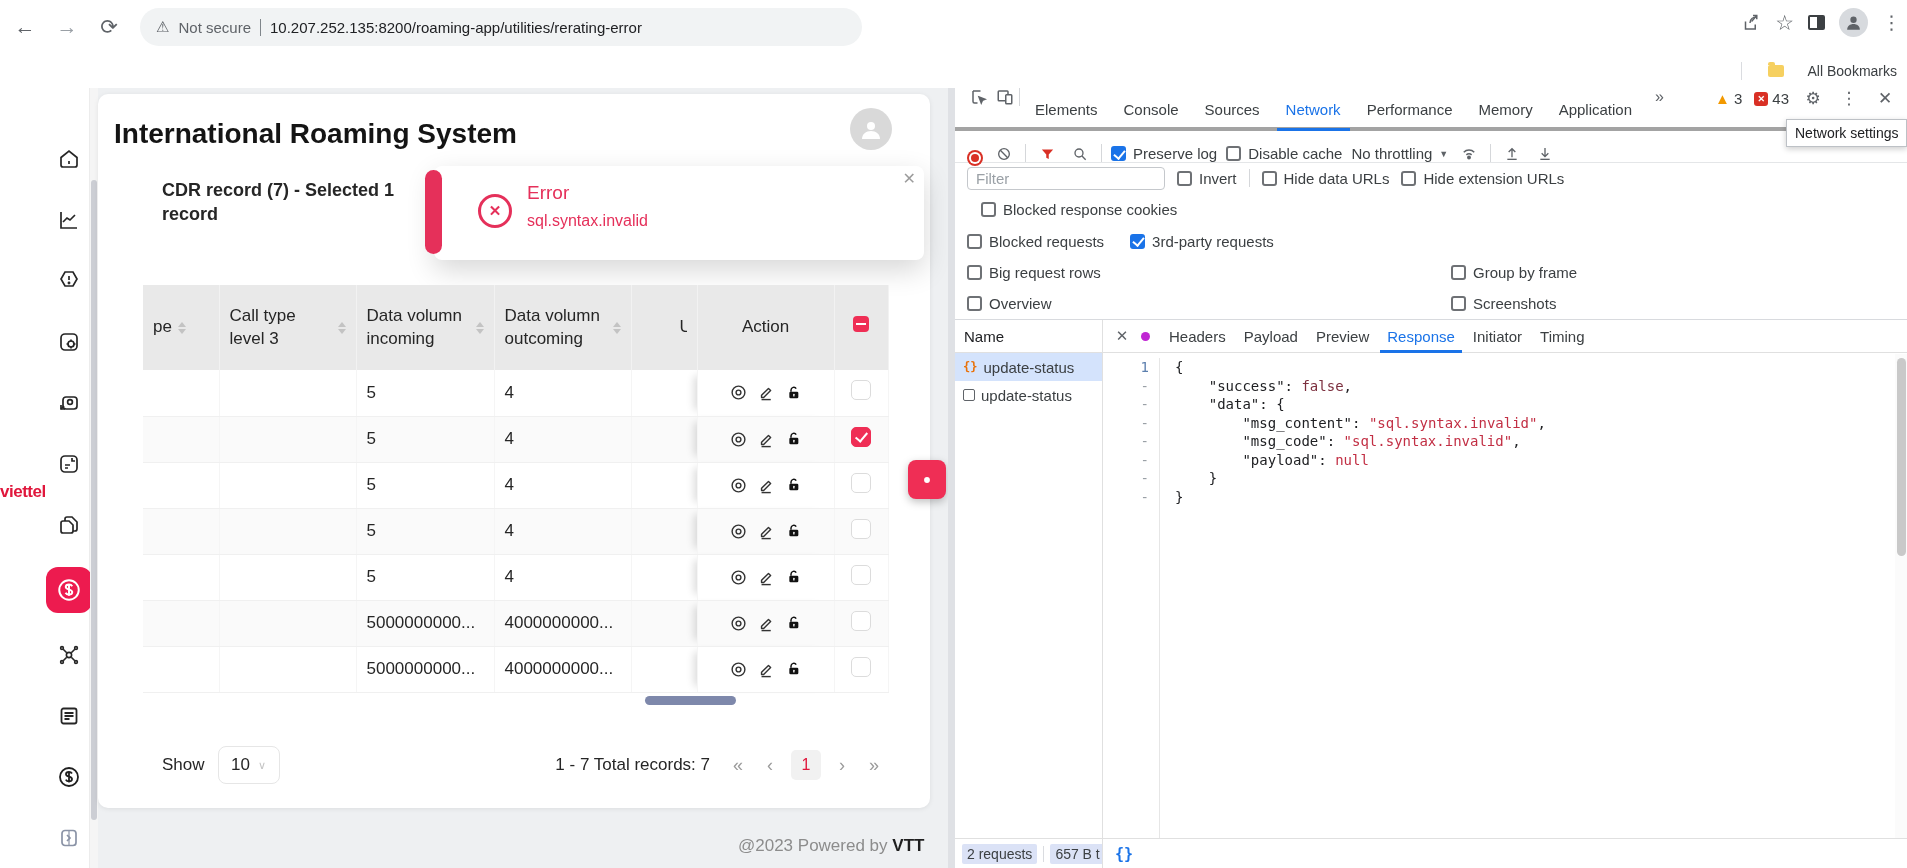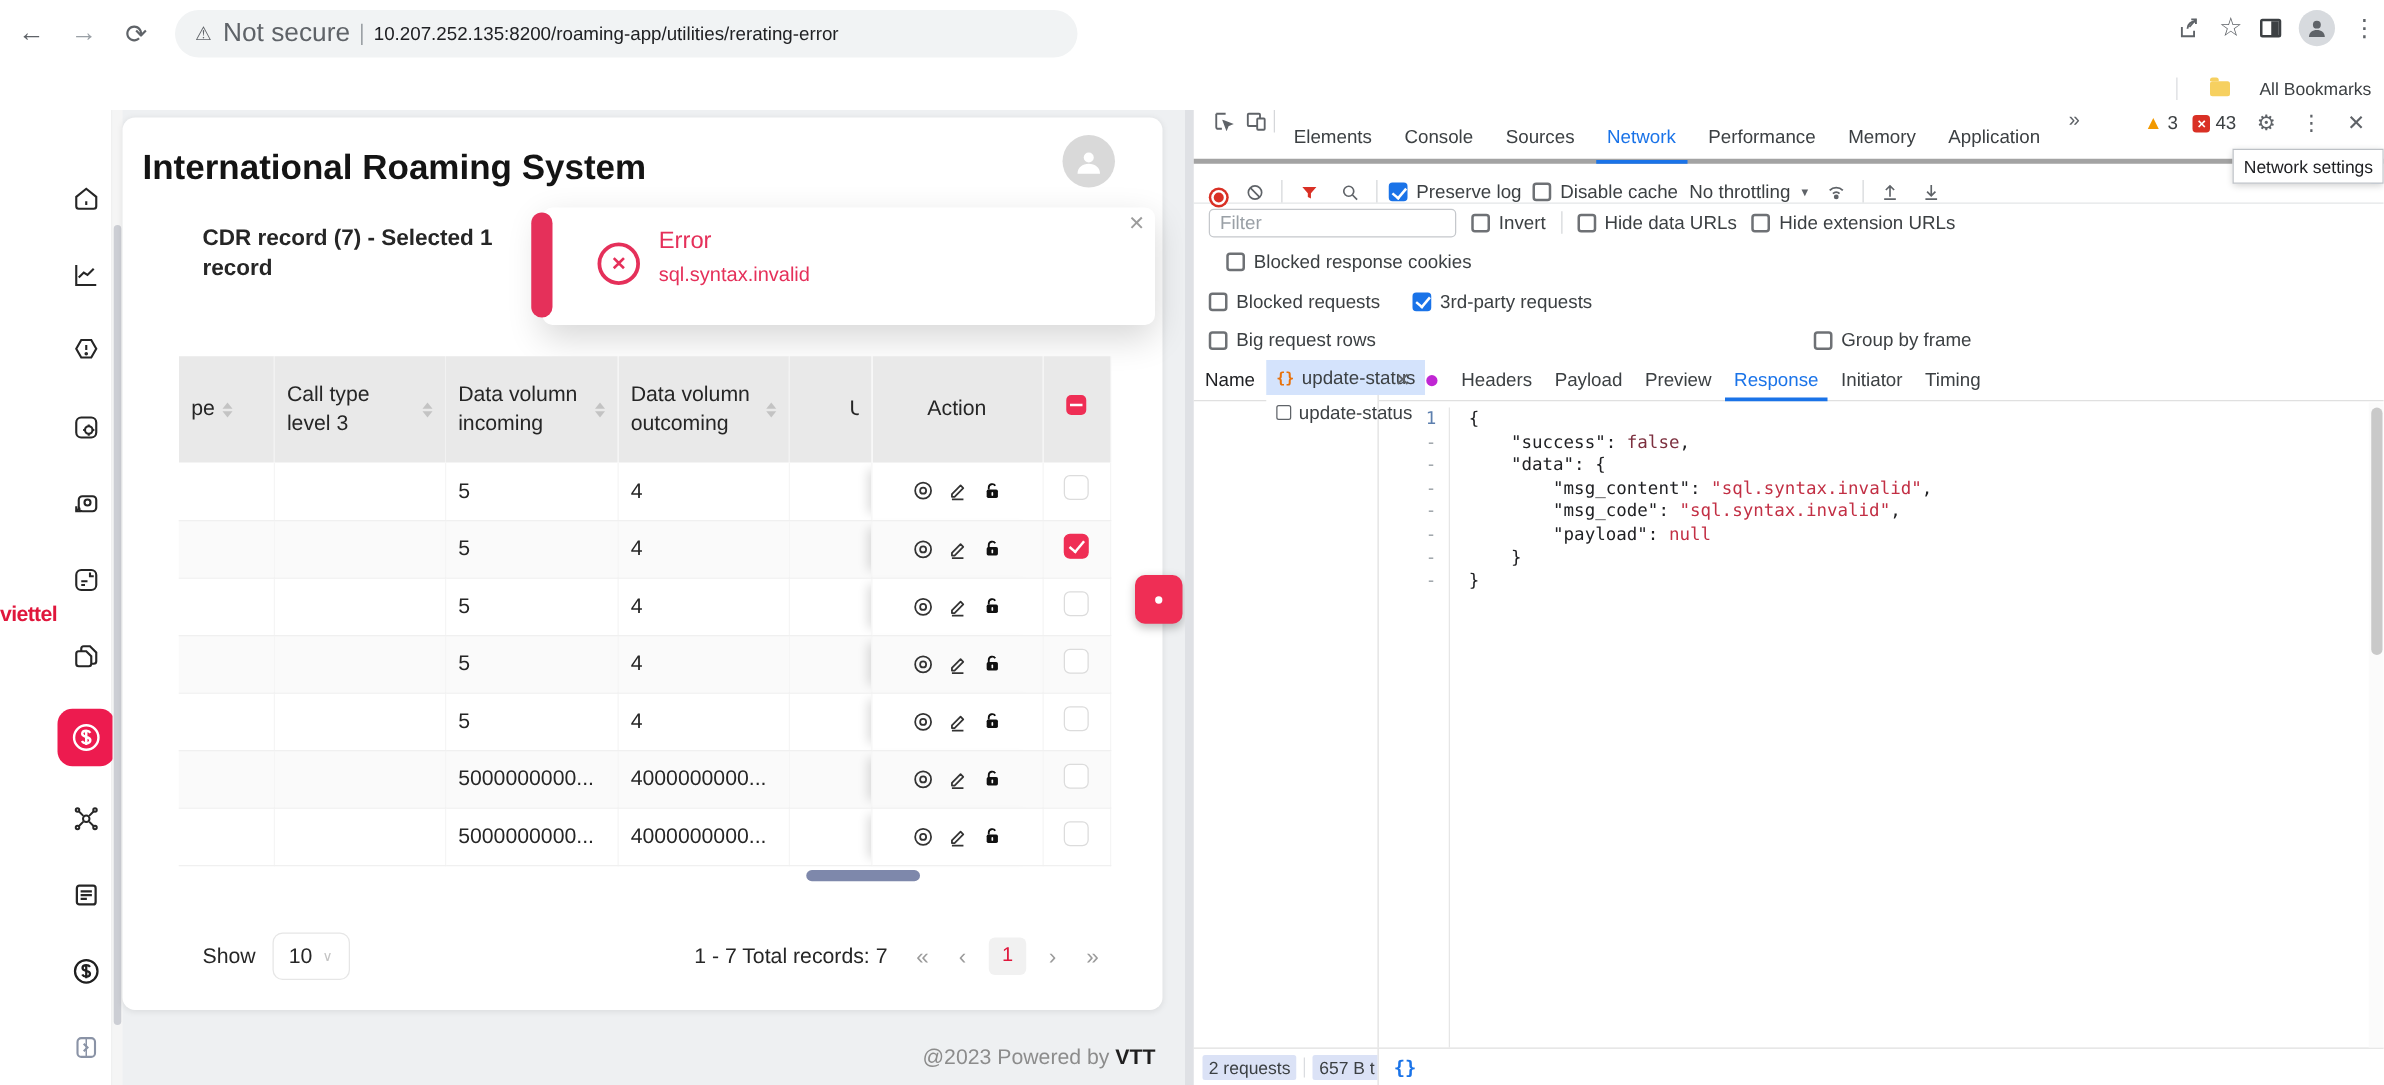--- a/index.html
+++ b/index.html
@@ -4,21 +4,21 @@
 <style>
 *{margin:0;padding:0;box-sizing:border-box}
 html,body{width:1907px;height:868px;overflow:hidden;font-family:"Liberation Sans",sans-serif;background:#fff;position:relative}
 svg{display:block}
 
 .chrome{position:absolute;top:0;left:0;right:0;height:54px;background:#fff;display:flex;align-items:center}
 .navbtn{width:34px;height:34px;display:flex;align-items:center;justify-content:center;font-size:21px;color:#5f6368;margin-left:8px;border-radius:50%}
 .navbtn.fwd{color:#9aa0a6}
 .url-pill{position:absolute;left:140px;top:8px;width:722px;height:38px;background:#f1f3f4;border-radius:19px;display:flex;align-items:center;padding:0 16px;gap:9px}
 .warn-tri{font-size:15px;color:#5f6368}
-.sec-label{font-size:21px;color:#5f6368}
+.sec-label{font-size:15px;color:#5f6368}
 .url-sep{width:1px;height:17px;background:#80868b}
 .url-text{font-size:15px;color:#202124;white-space:nowrap}
 .chrome-right{position:absolute;right:6px;top:8px;display:flex;align-items:center;gap:14px}
 .cr-icon{color:#5f6368;font-size:18px;display:flex;align-items:center;justify-content:center}
 .sidepanel-ic{width:17px;height:15px;border:2px solid #3c4043;border-radius:2px;position:relative}
 .sidepanel-ic::after{content:"";position:absolute;right:0;top:0;bottom:0;width:6px;background:#3c4043}
 .chrome-avatar{width:29px;height:29px;border-radius:50%;background:#d7dade;display:flex;align-items:center;justify-content:center}
 
 .bookmarks{position:absolute;top:54px;left:0;right:0;height:34px;background:#fff;display:flex;align-items:center;justify-content:flex-end;gap:24px;padding-right:10px}
 .bm-sep{width:1px;height:18px;background:#dadce0;margin-right:2px}
@@ -107,21 +107,21 @@
 .filter-input{width:198px;height:23px;border:1px solid #c5c8cc;border-radius:4px;font-size:15px;padding:0 8px;color:#202124;font-family:"Liberation Sans",sans-serif}
 .filter-input::placeholder{color:#9aa0a6}
 .dt-chiprow{height:33px;display:flex;align-items:center;gap:6px;padding:0 12px}
 .chip{height:23px;padding:0 11px;border-radius:12px;border:1px solid #d8dade;background:#fff;color:#3c4043;font-size:14px;display:flex;align-items:center;white-space:nowrap}
 .chip.sel{background:#d7e3fc;border-color:#d7e3fc;color:#1a4da0}
 .dt-row{height:30px;display:flex;align-items:center;gap:26px;padding:0 12px;position:relative}
 .dt-row.h32{height:32px}
 .right-col{position:absolute;left:496px}
 .bb{border-bottom:1px solid #d8dade}
 .dt-main{flex:1;display:flex;min-height:0}
-.req-pane{width:148px;border-right:1px solid #e0e0e0;display:flex;flex-direction:row}
+.req-pane{width:148px;border-right:1px solid #e0e0e0;display:flex;flex-direction:column}
 .req-head{height:33px;display:flex;align-items:center;padding:0 9px;border-bottom:1px solid #e0e0e0;color:#202124}
 .req-row{height:28px;display:flex;align-items:center;gap:6px;padding:0 8px;white-space:nowrap;overflow:hidden}
 .req-row.sel{background:#d4e3fc}
 .req-braces{color:#e8710a;font-family:"DejaVu Sans Mono",monospace;font-size:12px;font-weight:700}
 .req-doc{width:12px;height:12px;border:1.8px solid #5f6368;border-radius:2px;flex:none}
 .resp-pane{flex:1;position:relative;display:flex;flex-direction:column;min-width:0}
 .resp-tabs{height:33px;display:flex;align-items:center;border-bottom:1px solid #e0e0e0;padding:0 6px;gap:2px}
 .resp-close{width:26px;display:flex;justify-content:center;color:#5f6368;font-size:15px}
 .pdot{width:9px;height:9px;border-radius:50%;background:#c026d3;margin:0 8px 0 4px}
 .rtab{padding:0 9px;height:33px;display:flex;align-items:center;position:relative;white-space:nowrap}
@@ -770,20 +770,30 @@
     <span class="cbitem">
         <span class="check"></span>
         <span>Big request rows</span>
       </span>
     <span class="cbitem right-col">
         <span class="check"></span>
         <span>Group by frame</span>
       </span>
   </div>
 
+  <div class="dt-row h32 bb">
+    <span class="cbitem">
+        <span class="check"></span>
+        <span>Overview</span>
+      </span>
+    <span class="cbitem right-col">
+        <span class="check"></span>
+        <span>Screenshots</span>
+      </span>
+  </div>
 
   <div class="dt-main">
     <div class="req-pane">
       <div class="req-head">Name</div>
       <div id="req-list">
           <div class="req-row sel">
             <span class="req-braces">{}</span>
             <span>update-status</span>
           </div>
           <div class="req-row">

